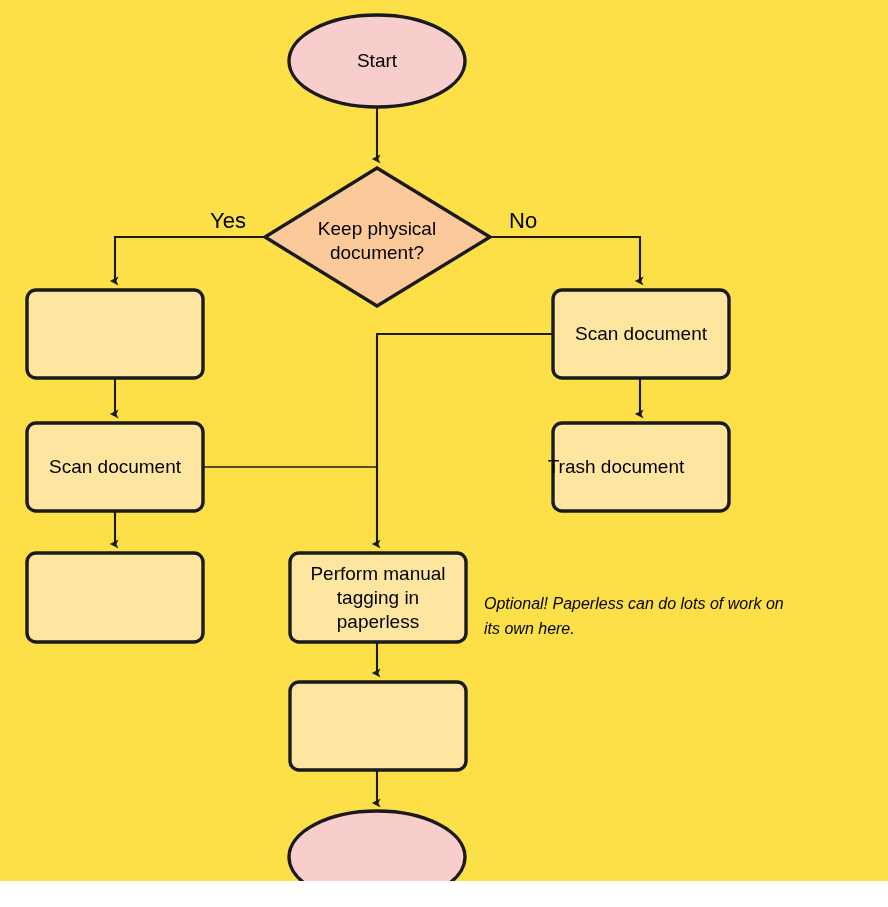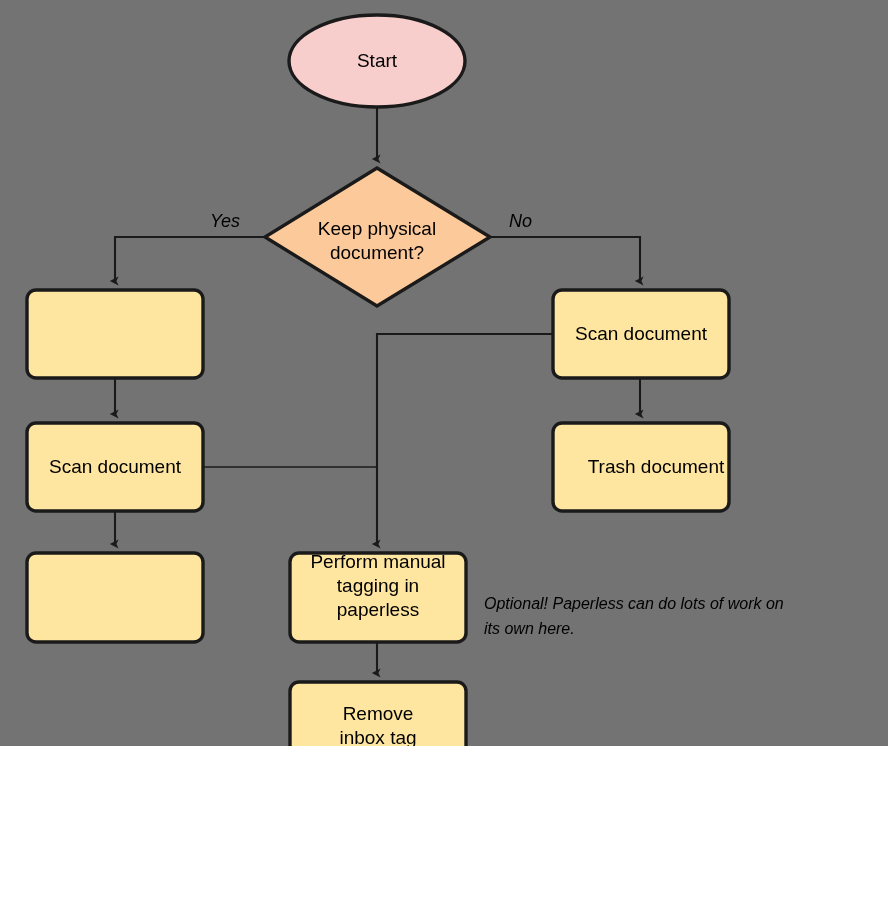--- a/index.html
+++ b/index.html
@@ -7,22 +7,22 @@
     margin: 0;
     padding: 0;
     background: #ffffff;
   }
   body {
     font-family: "Liberation Sans", sans-serif;
   }
   #canvas {
     position: relative;
     width: 888px;
-    height: 746px;
-    background: #737373;
+    height: 881px;
+    background: #fde047;
     overflow: hidden;
   }
   #flow-svg {
     position: absolute;
     left: 0;
     top: 0;
     width: 888px;
     height: 907px;
   }
   .node-label {
@@ -34,25 +34,24 @@
     font-family: "Liberation Sans", sans-serif;
     font-size: 19px;
     line-height: 24px;
     color: #000000;
     white-space: pre-line;
     pointer-events: none;
   }
   .edge-label {
     position: absolute;
     font-family: "Liberation Sans", sans-serif;
-    font-size: 18px;
+    font-size: 22px;
     line-height: 20px;
     color: #000000;
     white-space: nowrap;
-    font-style: italic;
   }
   .note-text {
     position: absolute;
     font-family: "Liberation Sans", sans-serif;
     font-style: italic;
     font-size: 16px;
     line-height: 25px;
     color: #000000;
     white-space: pre-line;
   }
@@ -117,28 +116,26 @@
 
   <div class="node-label" style="left:277px; top:195px; width:200px; height:92px;">Keep physical
 document?</div>
 
 
   <div class="node-label" style="left:27px; top:423px; width:176px; height:88px;">Scan document</div>
 
 
   <div class="node-label" style="left:553px; top:290px; width:176px; height:88px;">Scan document</div>
 
-  <div class="node-label" style="left:568px; top:423px; width:176px; height:88px;">Trash document</div>
+  <div class="node-label" style="left:528px; top:423px; width:176px; height:88px;">Trash document</div>
 
-  <div class="node-label" style="left:290px; top:541px; width:176px; height:89px;">Perform manual
+  <div class="node-label" style="left:290px; top:553px; width:176px; height:89px;">Perform manual
 tagging in
 paperless</div>
 
-  <div class="node-label" style="left:290px; top:682px; width:176px; height:88px;">Remove
-inbox tag</div>
 
 
   <div class="edge-label" style="left:210px; top:211px;">Yes</div>
 
   <div class="edge-label" style="left:509px; top:211px;">No</div>
 
   <div class="note-text" style="left:484px; top:591px; width:404px;">Optional! Paperless can do lots of work on
 its own here.</div>
 
 </div>

